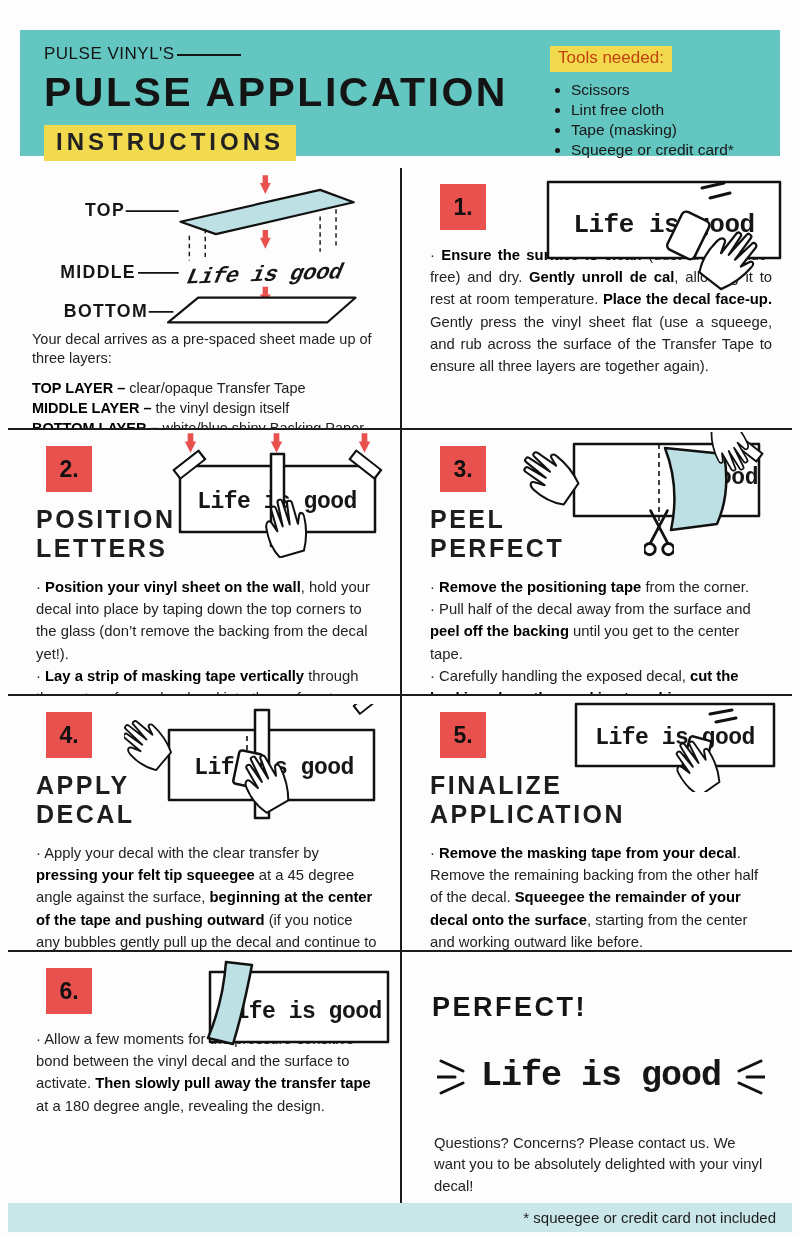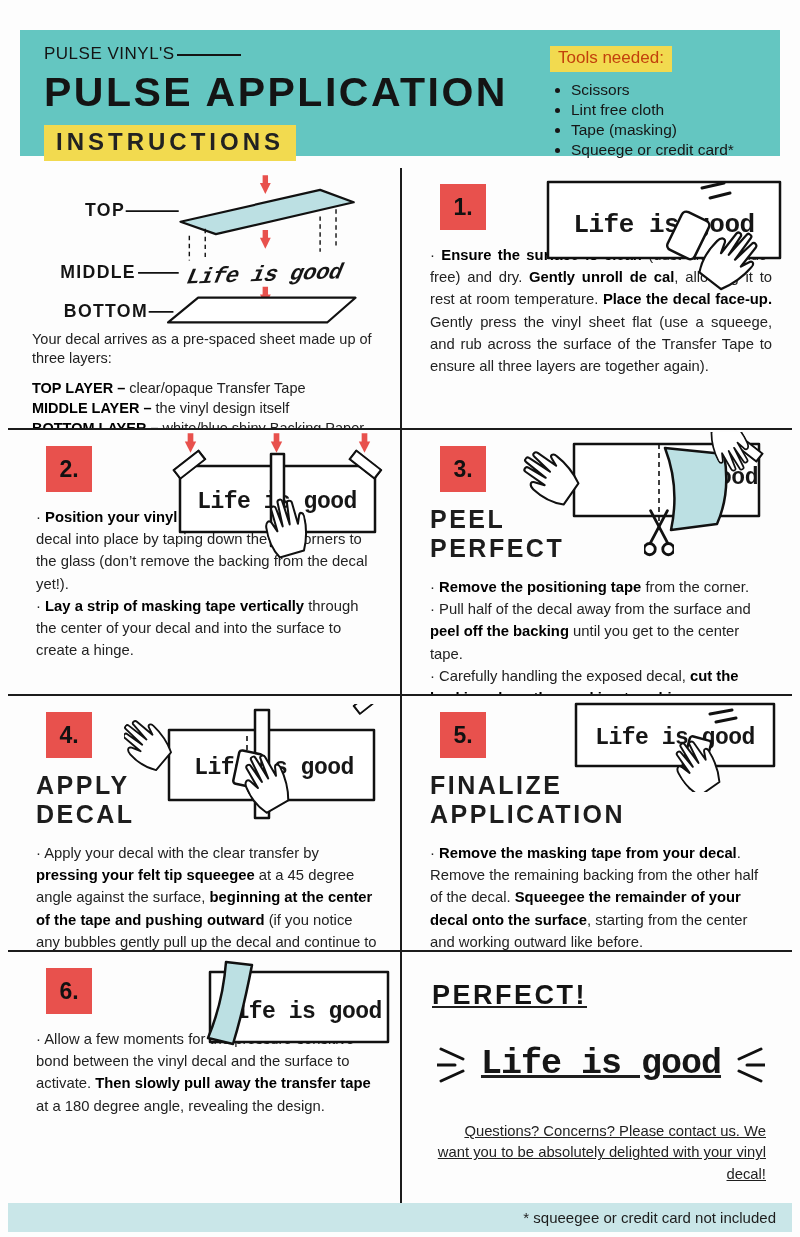--- a/index.html
+++ b/index.html
@@ -47,21 +47,21 @@
   .ill-s5{right:14px;top:4px;width:220px;height:92px;}
   .ill-s6{right:10px;top:8px;width:220px;height:88px;}
 
   
   .ill-layers{display:block;margin:2px auto 4px auto;}
   .intro-text{font-size:14.5px;line-height:1.32;margin:4px 0 0 0;color:#222;}
   .layer-lines{margin-top:10px;}
   .layer-line{font-size:14.5px;line-height:1.38;color:#222;}
 
   
-  .cell-perfect{padding:24px 22px 0 30px;text-decoration:underline;}
+  .cell-perfect{padding:36px 22px 0 30px;}
   .perfect-title{font-size:27px;font-weight:700;letter-spacing:2.5px;color:#141414;margin:4px 0 0 0;}
   .perfect-decal{display:flex;align-items:center;justify-content:center;gap:14px;margin-top:30px;}
   .perfect-text{font-family:"Liberation Mono","DejaVu Sans Mono",monospace;font-weight:700;
                 font-size:35px;letter-spacing:-1px;color:#161616;white-space:nowrap;}
   .perfect-par{font-size:14.8px;line-height:1.45;margin:18px 4px 0 2px;color:#222;}
 
   
   .footer{position:absolute;left:8px;top:1203px;width:784px;height:29px;background:var(--lightblue);
           box-sizing:border-box;display:flex;align-items:center;justify-content:flex-end;
           padding-right:16px;font-size:15px;color:#1c1c1c;}
@@ -163,20 +163,22 @@
           </g>
         <g transform="translate(178,106) rotate(38)">
             <use href="#hand" x="-23" y="-62" width="46" height="64"></use>
           </g>
       </svg>
       <p class="step-body just"><span>· </span><b>Ensure the surface is clean</b><span> (dust and residue-free) and dry. </span><b>Gently unroll de cal</b><span>, allowing it to rest at room temperature. </span><b>Place the decal face-up.</b><span> Gently press the vinyl sheet flat (use a squeege, and rub across the surface of the Transfer Tape to ensure all three layers are together again).</span></p>
     </section>
 
     <section class="cell bt">
       <div class="num-box">2.</div>
+      <h2 class="step-title">POSITION
+LETTERS</h2>
       <svg class="ill ill-s2" viewBox="0 0 230 126">
         <use href="#arr" x="24" y="0" width="13" height="22"></use>
         <use href="#arr" x="110" y="0" width="13" height="22"></use>
         <use href="#arr" x="198" y="0" width="13" height="22"></use>
         <rect x="20" y="34" width="195" height="66" class="wh"></rect>
         <g transform="translate(12,38) rotate(-38)">
             <use href="#tape" width="34" height="13"></use>
           </g>
         <g transform="translate(196,17) rotate(38)">
             <use href="#tape" width="34" height="13"></use>
@@ -273,21 +275,21 @@
       <h2 class="perfect-title">PERFECT!</h2>
       <div class="perfect-decal">
         <svg width="30" height="46" viewBox="0 0 30 46">
           <path d="M4,8 L26,18 M0,24 L18,24 M4,40 L26,30" class="mk" stroke-width="3.4"></path>
         </svg>
         <span class="perfect-text">Life is good</span>
         <svg width="30" height="46" viewBox="0 0 30 46">
           <path d="M26,8 L4,18 M30,24 L12,24 M26,40 L4,30" class="mk" stroke-width="3.4"></path>
         </svg>
       </div>
-      <p class="perfect-par rich" style="margin-top:34px;text-align:right;"><span>Questions? Concerns? Please contact us. We want you to be absolutely delighted with your vinyl decal!</span></p>
+      <p class="perfect-par rich" style="margin-top:34px;"><span>Questions? Concerns? Please contact us. We want you to be absolutely delighted with your vinyl decal!</span></p>
       <p class="perfect-par rich"><span>Please reach us at </span></p>
     </section>
   </div>
 
   <div class="footer">
     <span>* squeegee or credit card not included</span>
   </div>
 </div>
 
 </body></html>

